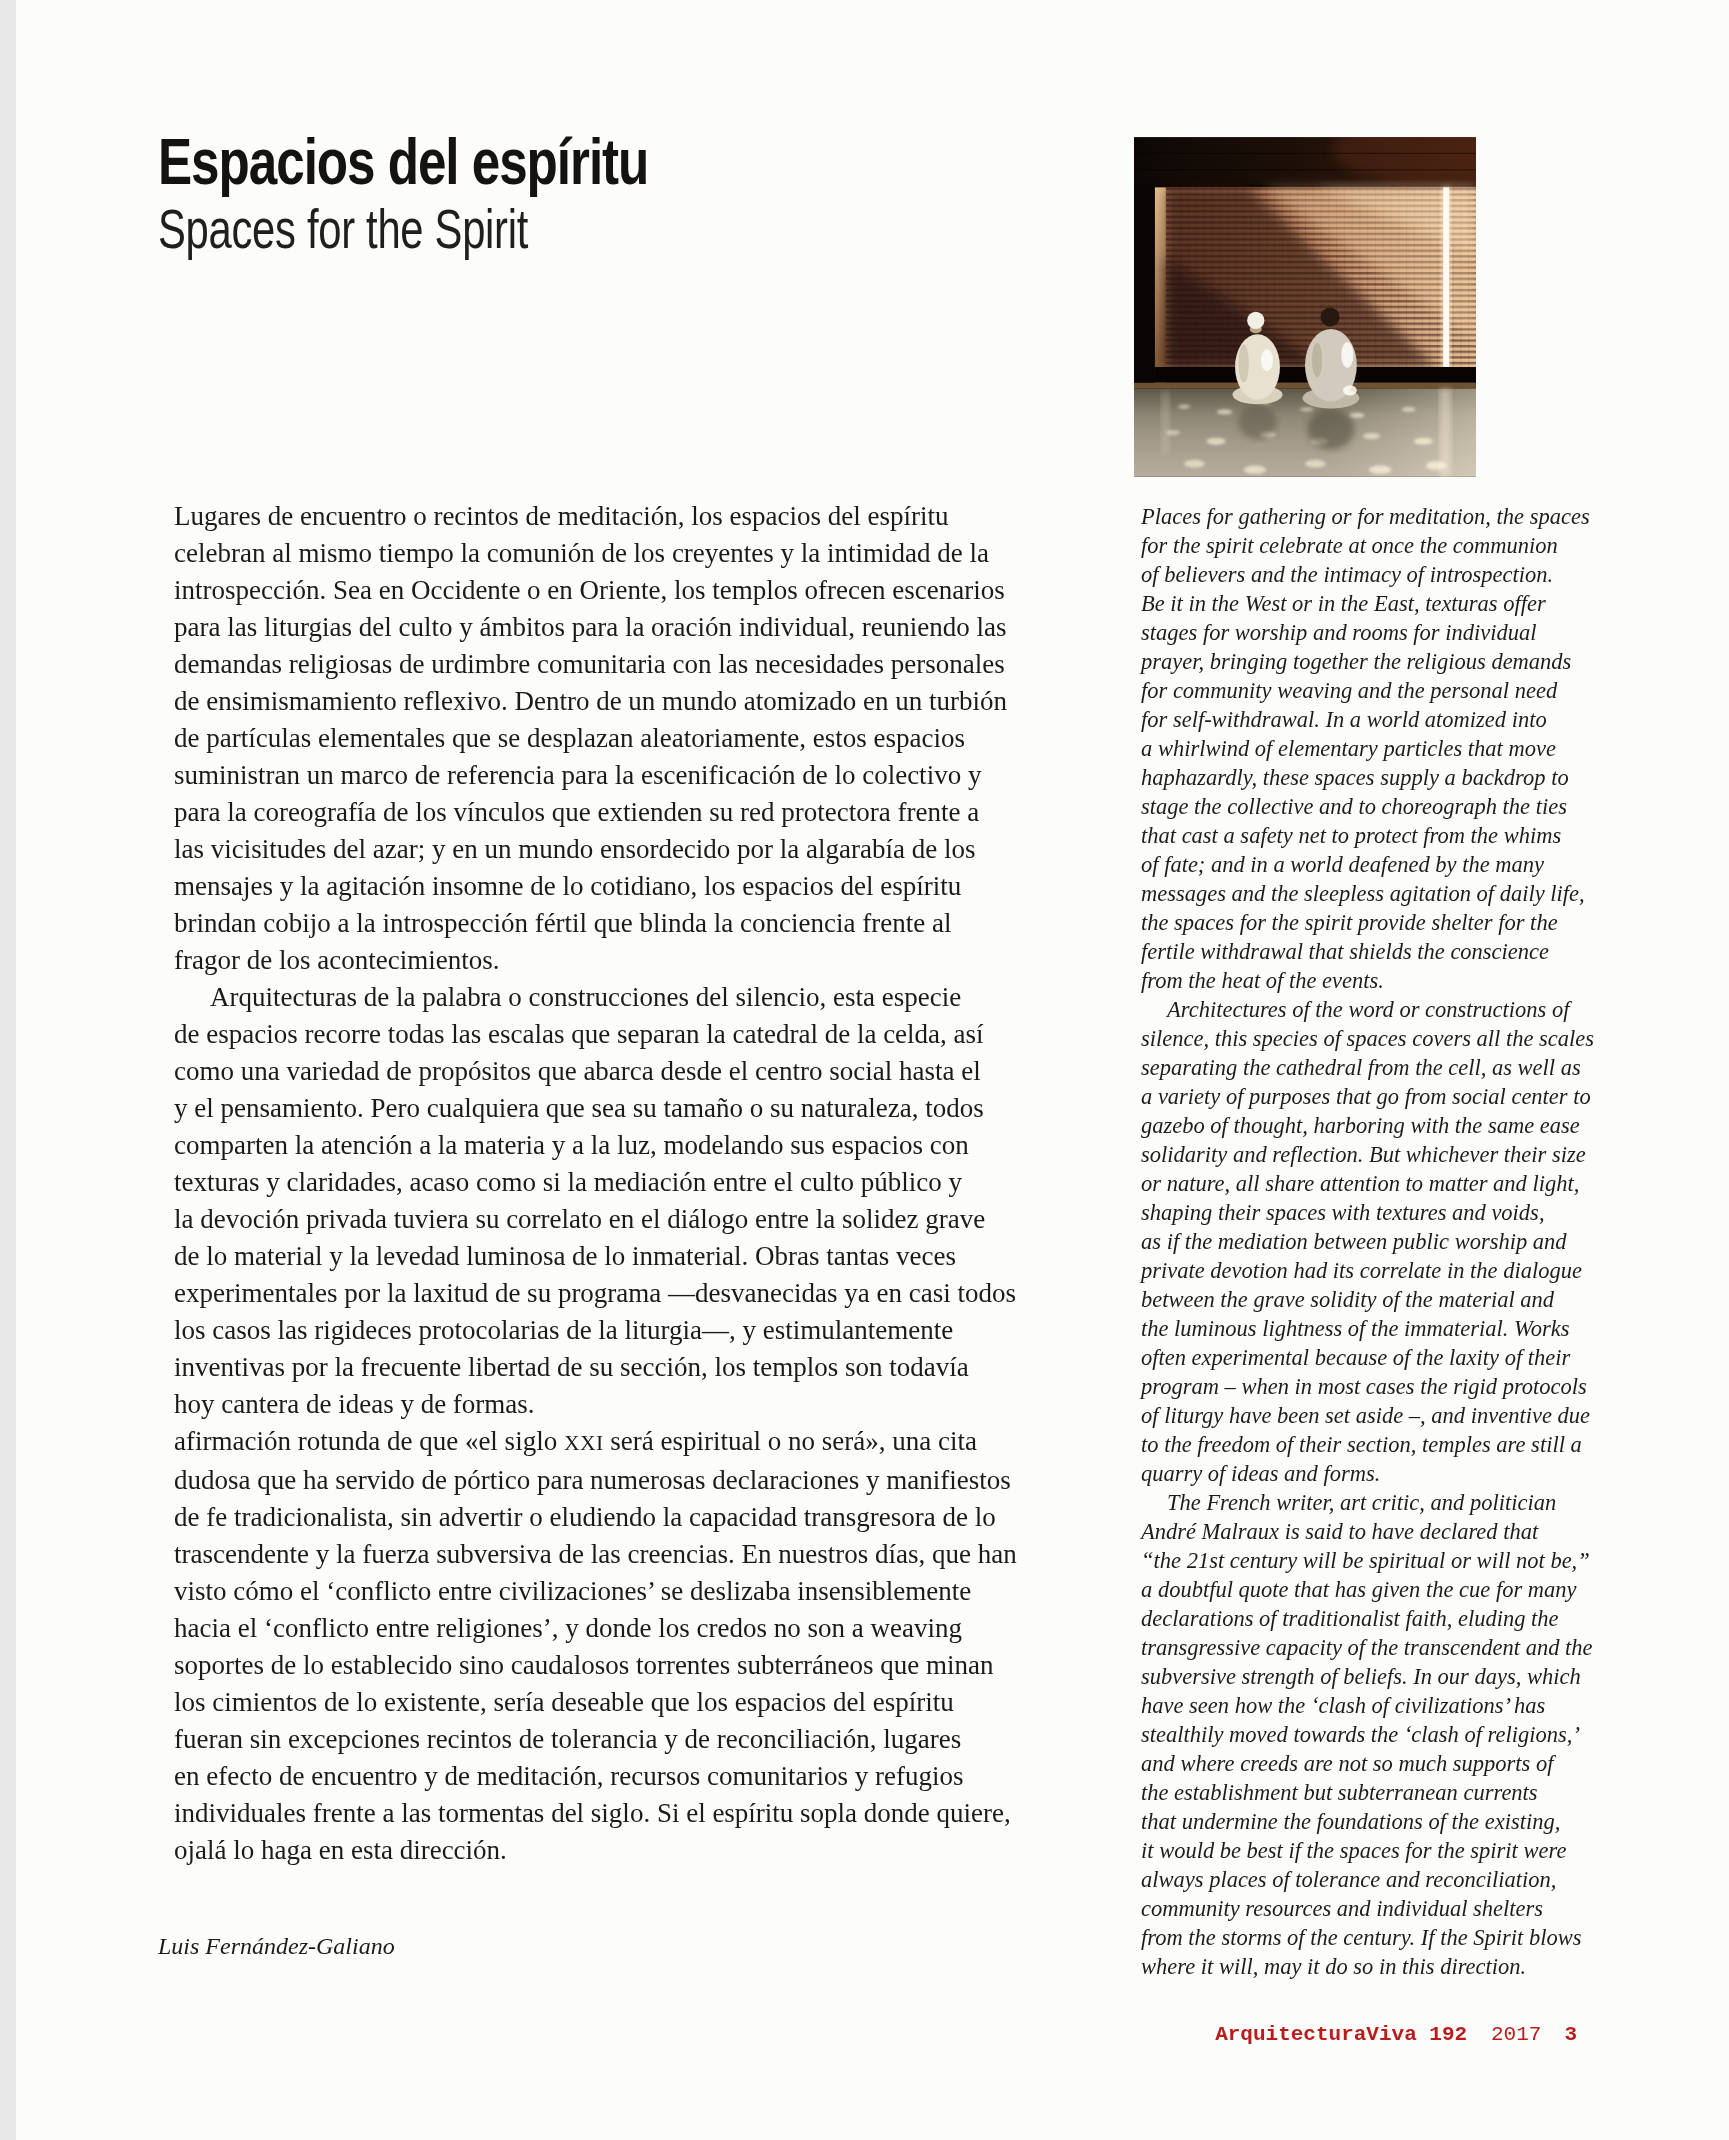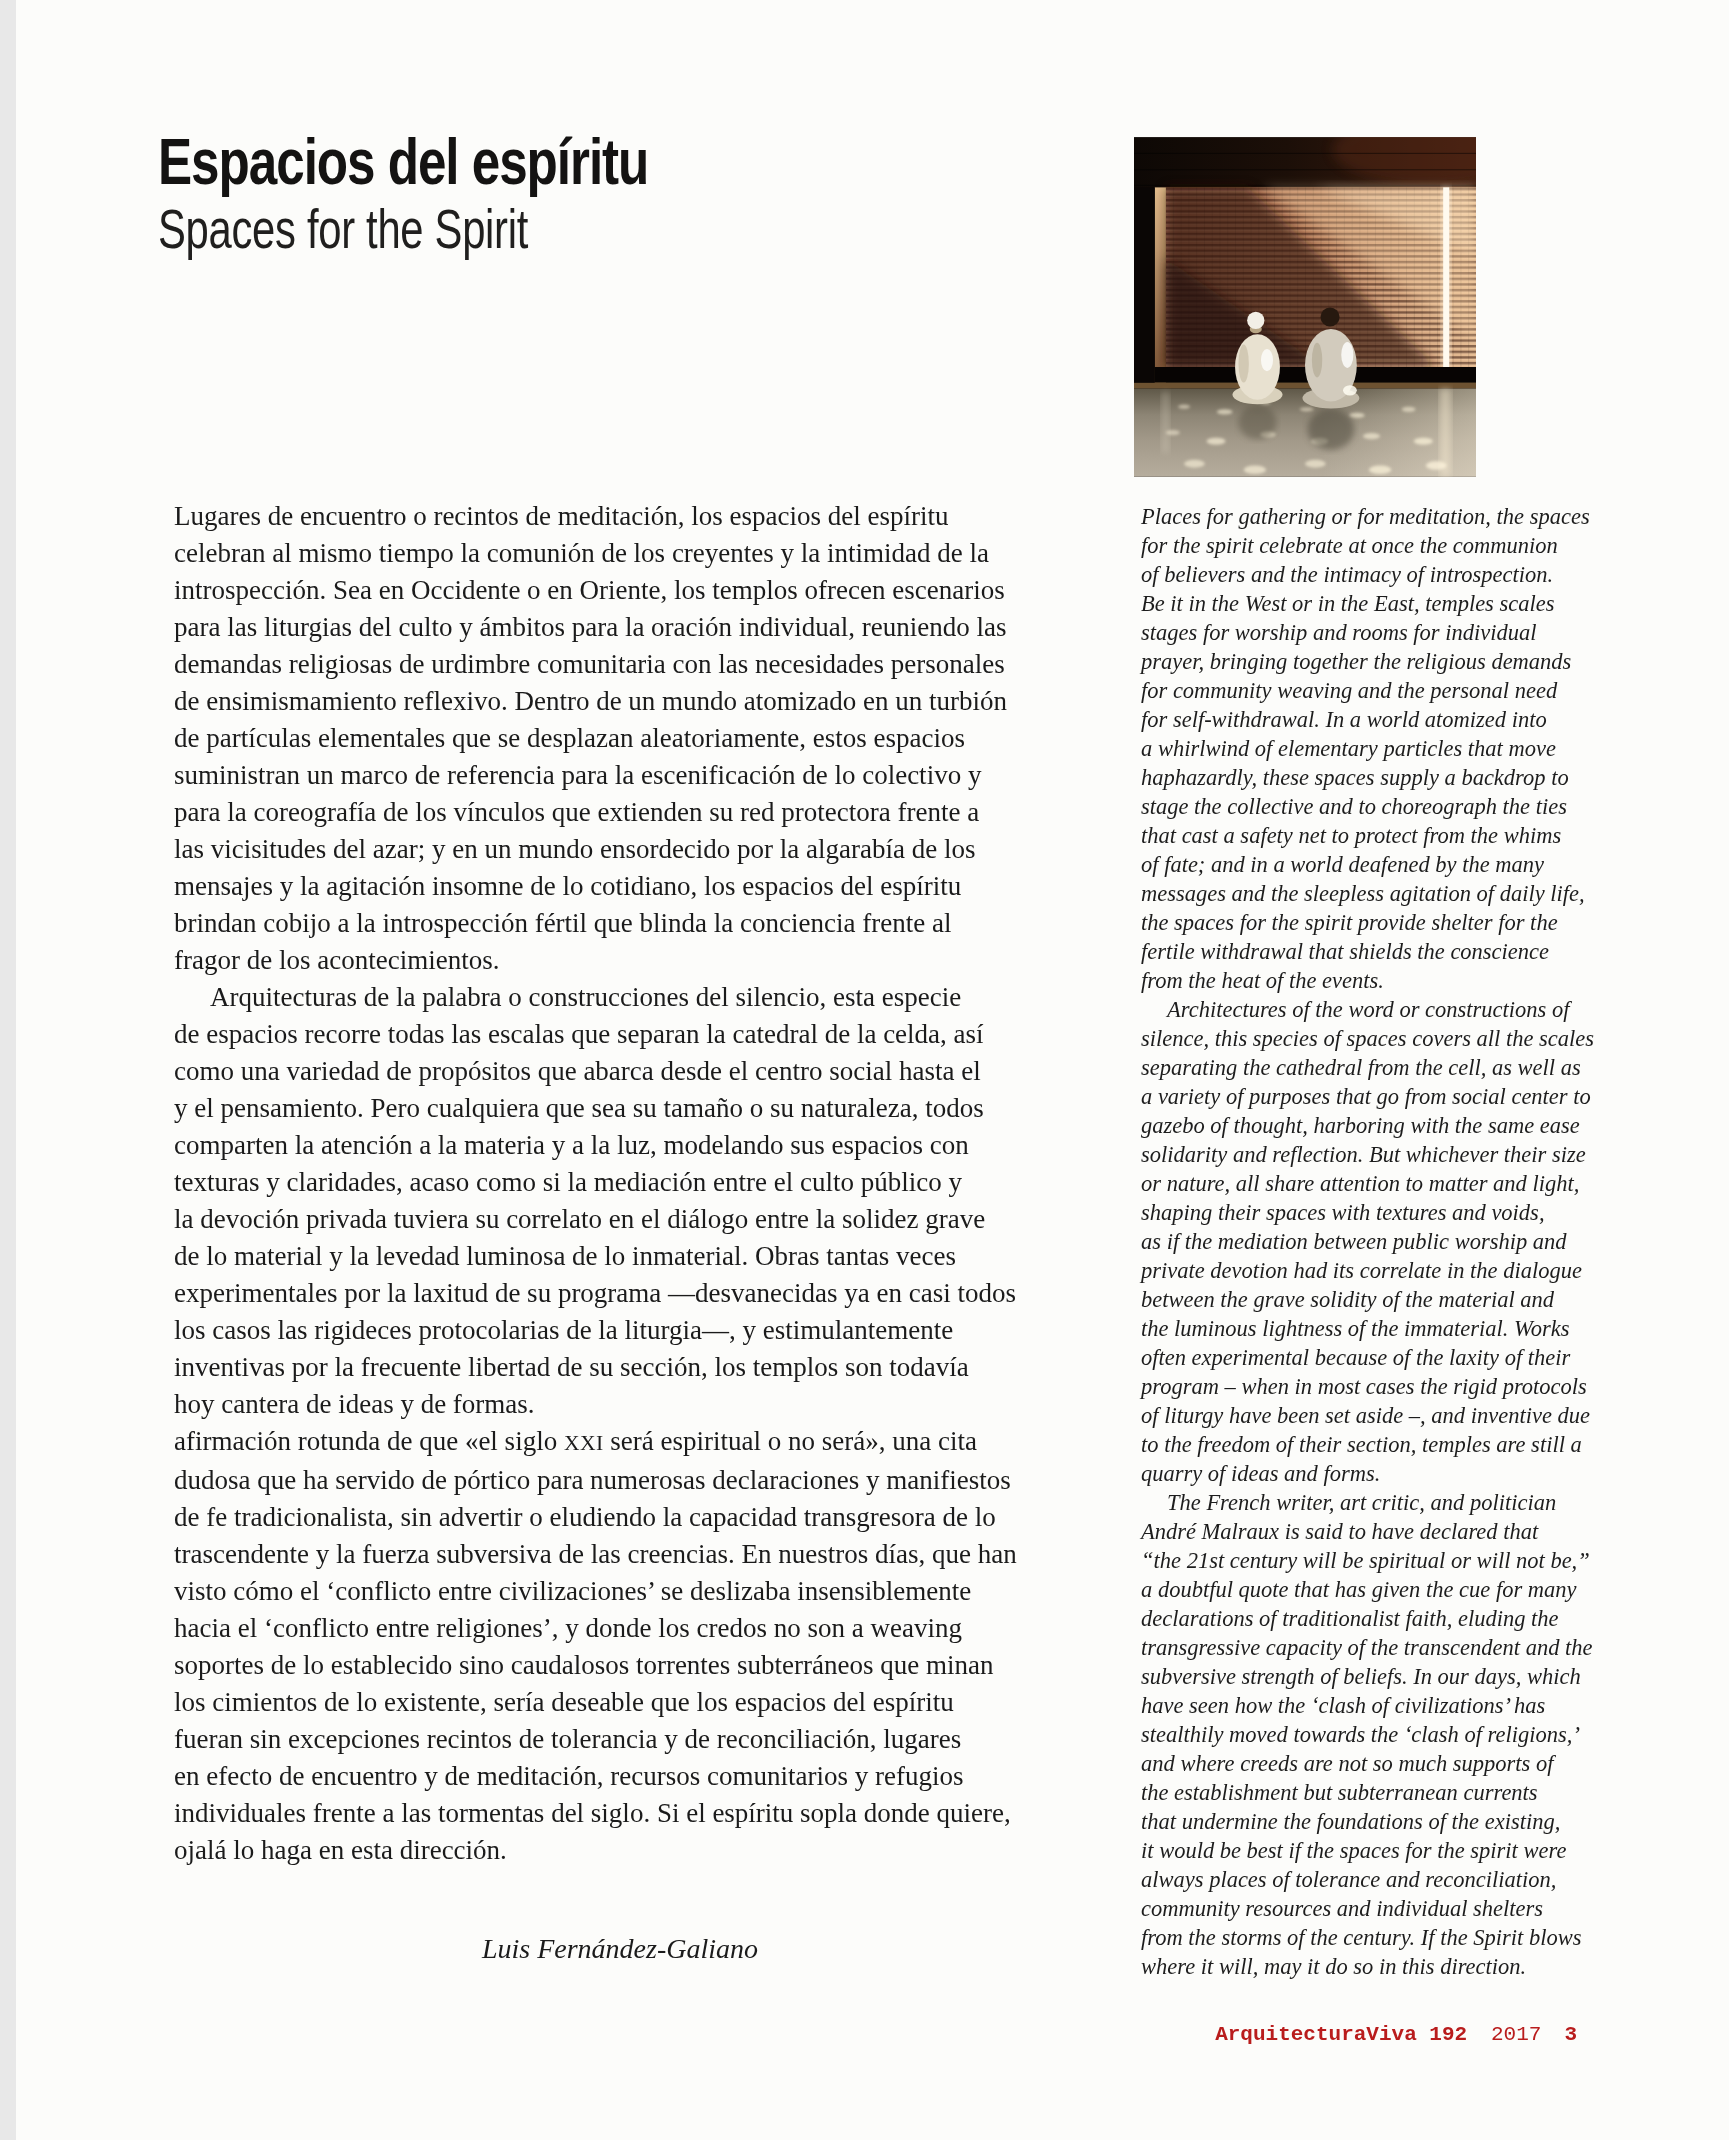--- a/index.html
+++ b/index.html
@@ -31,21 +31,21 @@
     position:absolute; left:1125px; top:502px; width:471px;
     font-size:22.5px; line-height:29px; font-style:italic;
     color:#1d1d1d;
   }
   .line { white-space:pre; }
   #col-es .line.indent { padding-left:36px; }
   #col-en .line.indent { padding-left:26px; }
   .sc { font-size:.8em; letter-spacing:.02em; }
   #signature {
     position:absolute; left:142px; top:1933px; width:924px;
-    text-align:center; font-style:italic; font-size:28px; color:#1b1b1b;
+    text-align:left; font-style:italic; font-size:24px; color:#1b1b1b;
     white-space:nowrap;
   }
   #page-footer {
     position:absolute; top:2023px; right:168px;
     font-size:21px; color:#b91c1c; white-space:nowrap;font-family:Liberation Mono, monospace;
   }
   .footer-bold { font-weight:bold; }
   .footer-year { margin-left:11.2px; }
   .footer-page { margin-left:10.4px; font-weight:bold; }
 </style>
@@ -207,21 +207,21 @@
       <div class="line">los cimientos de lo existente, sería deseable que los espacios del espíritu</div>
       <div class="line">fueran sin excepciones recintos de tolerancia y de reconciliación, lugares</div>
       <div class="line">en efecto de encuentro y de meditación, recursos comunitarios y refugios</div>
       <div class="line">individuales frente a las tormentas del siglo. Si el espíritu sopla donde quiere,</div>
       <div class="line">ojalá lo haga en esta dirección.</div>
     </div>
   <div id="col-en">
       <div class="line">Places for gathering or for meditation, the spaces</div>
       <div class="line">for the spirit celebrate at once the communion</div>
       <div class="line">of believers and the intimacy of introspection.</div>
-      <div class="line">Be it in the West or in the East, temples scales</div>
+      <div class="line">Be it in the West or in the East, texturas offer</div>
       <div class="line">stages for worship and rooms for individual</div>
       <div class="line">prayer, bringing together the religious demands</div>
       <div class="line">for community weaving and the personal need</div>
       <div class="line">for self-withdrawal. In a world atomized into</div>
       <div class="line">a whirlwind of elementary particles that move</div>
       <div class="line">haphazardly, these spaces supply a backdrop to</div>
       <div class="line">stage the collective and to choreograph the ties</div>
       <div class="line">that cast a safety net to protect from the whims</div>
       <div class="line">of fate; and in a world deafened by the many</div>
       <div class="line">messages and the sleepless agitation of daily life,</div>

